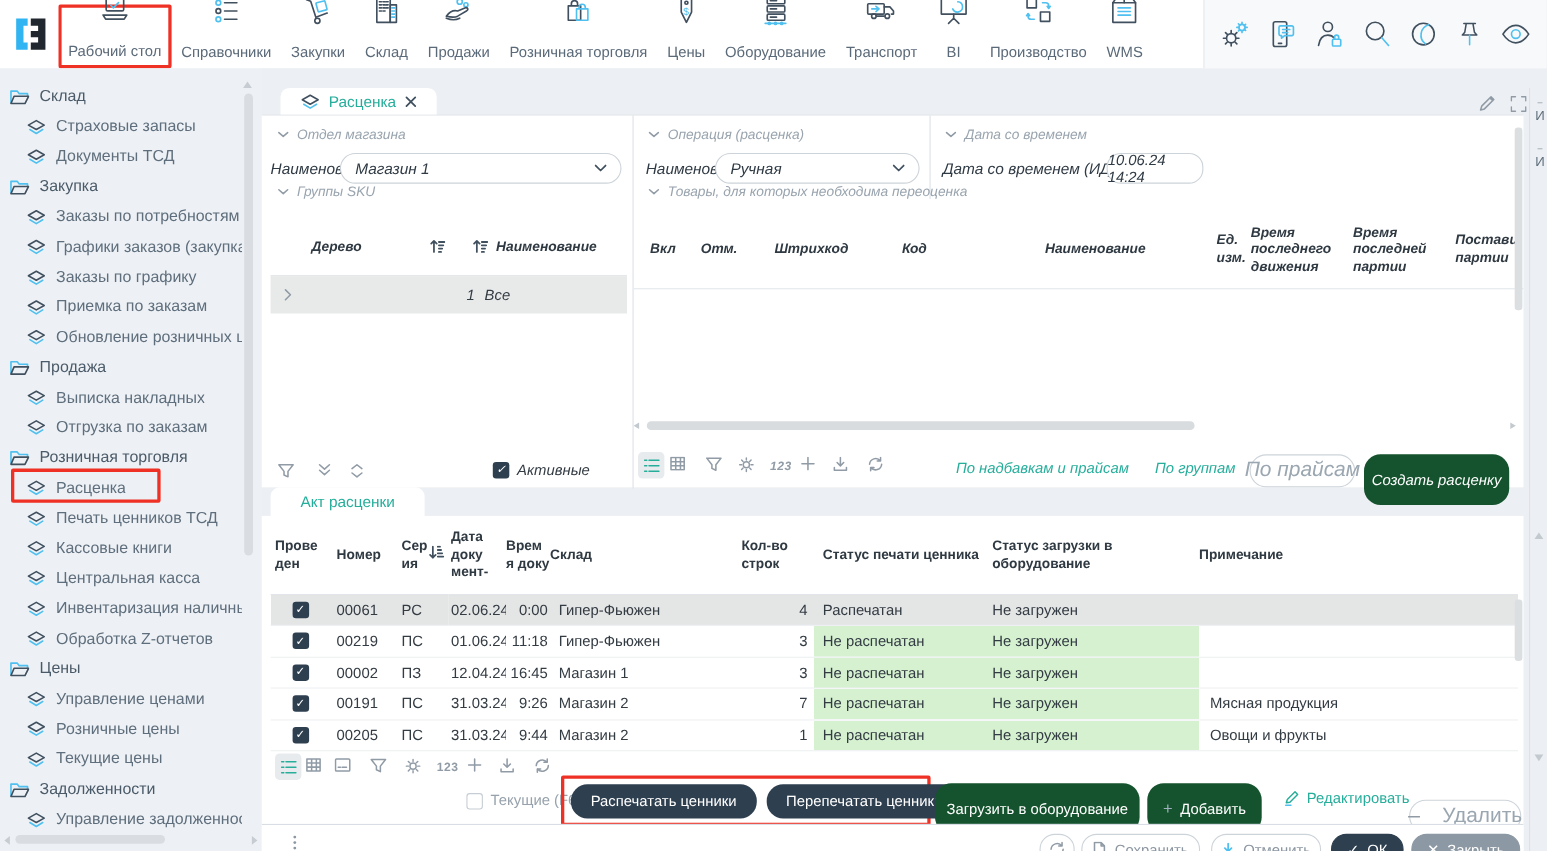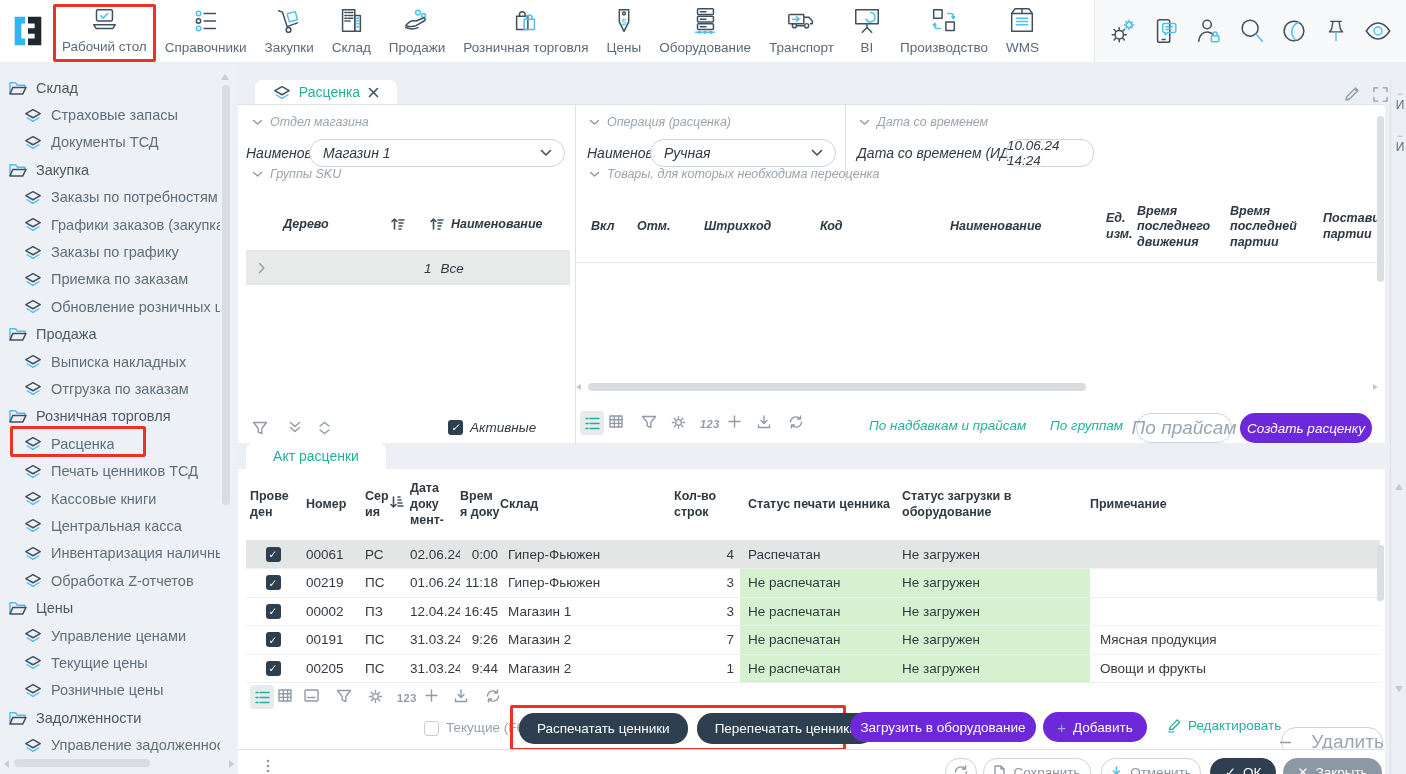--- a/index.html
+++ b/index.html
@@ -13,21 +13,21 @@
   svg .g { stroke:#909ba6; fill:none; stroke-width:1.4; stroke-linecap:round; stroke-linejoin:round; }
   svg .t { stroke:#26ae9b; fill:none; stroke-width:1.4; stroke-linecap:round; stroke-linejoin:round; }
   .ic { display:inline-flex; align-items:center; justify-content:center; }
 
   
   .topbar { position:absolute; left:0; top:0; width:1406px; height:62px; background:#fff; display:flex; align-items:center; z-index:5; }
   .logo { width:38px; height:40px; margin:0 6px 0 9px; flex:0 0 auto; }
   .nav { display:flex; align-items:flex-end; height:62px; width:1050px; overflow:hidden; }
   .nav-item { display:flex; flex-direction:column; align-items:center; justify-content:flex-end; height:62px; padding:4px 9px 7px; cursor:default; }
   .nav-item .icw { height:32px; display:flex; align-items:flex-end; justify-content:center; }
-  .nav-item .lbl { font-size:13.5px; color:#5b6a79; white-space:nowrap; margin-top:4px; }
+  .nav-item .lbl { font-size:13.5px; color:#5b6a79; white-space:nowrap; margin-top:15px; }
   .nav-item.hl { border:3px solid #ee3124; border-radius:2px; height:58px; margin-top:2px; padding:2px 6px 5px; }
   .nav-right { position:absolute; right:0; top:0; width:312px; height:62px; background:#f7f9fa; border-left:1px solid #e5eaee; display:flex; align-items:center; justify-content:space-evenly; }
 
   
   .sidebar { position:absolute; left:0; top:62px; width:238px; height:712px; background:#edf1f5; overflow:hidden; }
   .tree { position:absolute; left:0; top:12px; right:18px; }
   .trow { display:flex; align-items:center; height:27.4px; white-space:nowrap; cursor:default; }
   .trow.grp { padding-left:8px; font-size:14.5px; color:#4b5a68; }
   .trow.itm { padding-left:24px; font-size:14.5px; color:#5f6e7c; }
   .trow .icw { margin-right:9px; flex:0 0 auto; }
@@ -60,21 +60,21 @@
   .goods-headline { position:absolute; left:338px; top:86px; width:809px; height:72px; border-bottom:1px solid #e4e8eb; }
   .ghcell { position:absolute; top:0; height:72px; display:flex; align-items:center; font-size:12.5px; font-weight:700; color:#2f3942; line-height:1.25; overflow:hidden; }
   .goods-hsb { position:absolute; left:344px; top:278px; width:790px; height:9px; }
   .goods-hthumb { position:absolute; left:6px; top:0; width:498px; height:8px; background:#d8dcdf; border-radius:4px; }
   .goods-tools { position:absolute; left:338px; top:300px; width:809px; height:39px; }
   .tool-ic { position:absolute; top:10px; cursor:pointer; }
   .tool-ic.sel { top:6px; background:#e8ebee; border-radius:4px; width:24px; height:24px; display:flex; align-items:center; justify-content:center; }
   .num123 { font-size:11px; font-weight:700; color:#909ba6; letter-spacing:0.5px; }
   .tlink { position:absolute; top:13px; font-size:13.5px; color:#26ae9b; white-space:nowrap; cursor:pointer; }
   .obtn { position:absolute; height:30px; border:1px solid #cdd4da; border-radius:15px; background:#fff; color:#9aa6b0; font-size:19px; display:flex; align-items:center; justify-content:center; cursor:pointer; white-space:nowrap; }
-  .nbtn { position:absolute; height:30px; border-radius:15px; background:#6d28d9; color:#fff; font-size:13.5px; display:flex; align-items:center; justify-content:center; cursor:pointer; white-space:nowrap; }
+  .nbtn { position:absolute; height:46px; border-radius:15px; background:#14532d; color:#fff; font-size:13.5px; display:flex; align-items:center; justify-content:center; cursor:pointer; white-space:nowrap; }
 
   
   .content-bottom { position:absolute; left:238px; top:443px; width:1147px; height:331px; }
   .acts-tab { position:absolute; left:8px; top:0; width:140px; height:26px; background:#fff; border-radius:8px 8px 0 0; display:flex; align-items:center; justify-content:center; font-size:14px; color:#26ae9b; }
   .acts-white { position:absolute; left:0; top:26px; width:1147px; height:305px; background:#fff; }
 
   table.acts { position:absolute; left:8px; top:0; border-collapse:collapse; table-layout:fixed; width:1134px; }
   table.acts th { height:71px; vertical-align:middle; font-size:12.5px; font-weight:700; color:#2f3942; text-align:left; line-height:1.3; border-bottom:1px solid #e2e6ea; }
   table.acts td { height:28.5px; font-size:13.5px; color:#333b43; border-bottom:1px solid #edf0f2; white-space:nowrap; overflow:hidden; }
   table.acts tr.sel td { background:#e4e5e5; }
@@ -504,30 +504,30 @@
           </span>
           <span>Управление ценами</span>
         </div>
         <div class="trow itm">
           <span class="icw ic">
             <svg width="18" height="15" viewBox="0 0 20 16">
               <path class="s" d="M10 1.5L18 6l-8 4.5L2 6z"></path>
               <path class="a" d="M3.5 10.5L10 14.5l6.5-4"></path>
             </svg>
           </span>
+          <span>Розничные цены</span>
+        </div>
+        <div class="trow itm">
+          <span class="icw ic">
+            <svg width="18" height="15" viewBox="0 0 20 16">
+              <path class="s" d="M10 1.5L18 6l-8 4.5L2 6z"></path>
+              <path class="a" d="M3.5 10.5L10 14.5l6.5-4"></path>
+            </svg>
+          </span>
           <span>Текущие цены</span>
-        </div>
-        <div class="trow itm">
-          <span class="icw ic">
-            <svg width="18" height="15" viewBox="0 0 20 16">
-              <path class="s" d="M10 1.5L18 6l-8 4.5L2 6z"></path>
-              <path class="a" d="M3.5 10.5L10 14.5l6.5-4"></path>
-            </svg>
-          </span>
-          <span>Розничные цены</span>
         </div>
         <div class="trow grp">
           <span class="icw ic">
             <svg width="19" height="16" viewBox="0 0 20 17">
               <path class="a" d="M2 14V3h6l2 2.5h8V8"></path>
               <path class="s" d="M5 8h14l-3.5 7H2z"></path>
             </svg>
           </span>
           <span>Задолженности</span>
         </div>

